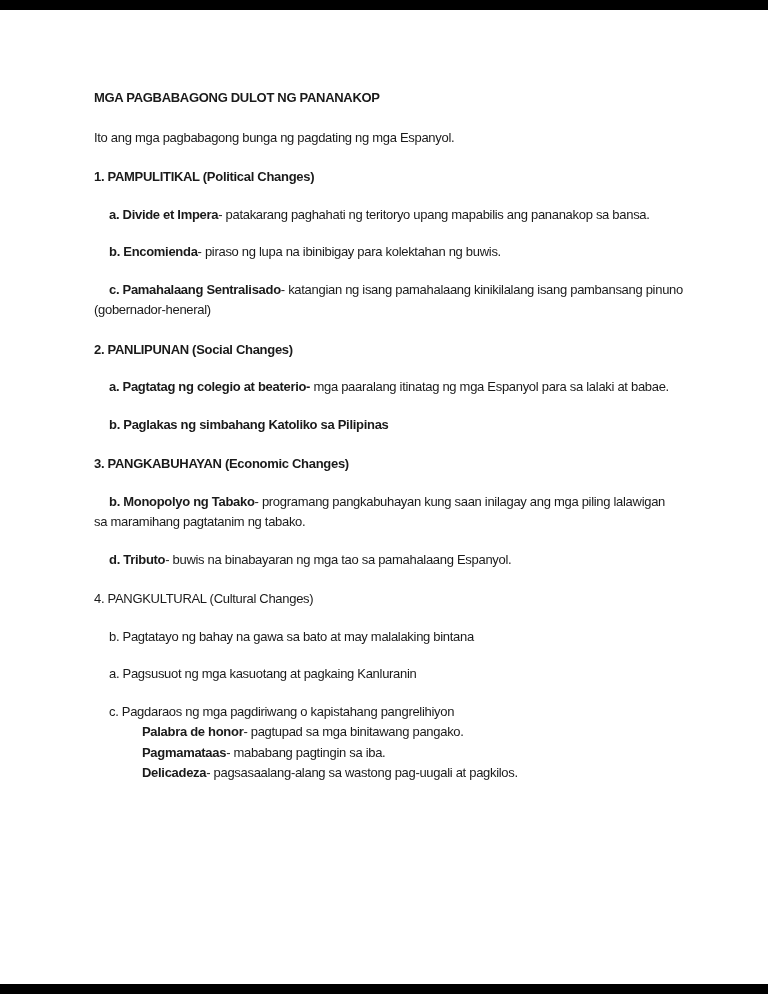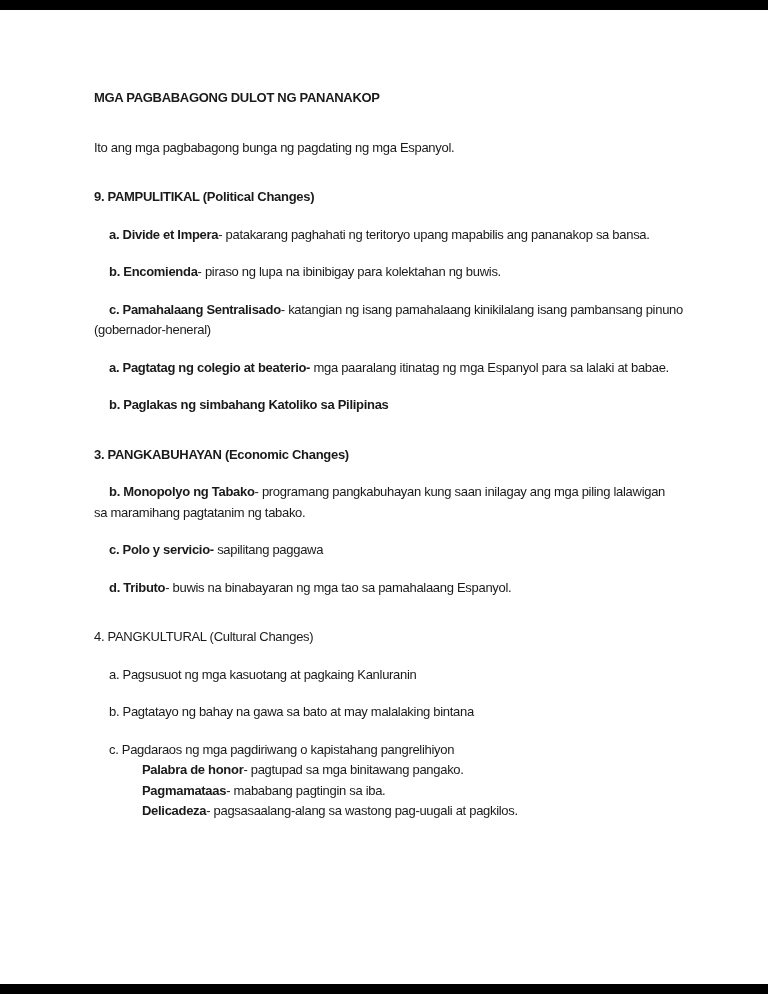--- a/index.html
+++ b/index.html
@@ -42,51 +42,51 @@
   .doc-body {
     width: 600px;
     font-size: 13px;
     letter-spacing: -0.3px;
     line-height: 20.5px;
   }
   .line {
     white-space: normal;
   }
   .line.gap {
-    margin-top: 29px;
+    margin-top: 19px;
   }
   .indent-0 { padding-left: 0; }
   .indent-1 { padding-left: 15px; margin-top: 17px; }
   .indent-2 { padding-left: 48px; }
   .bold { font-weight: bold; }
 </style>
 </head>
 <body style="color: rgb(26, 26, 26);">
 
 <div class="top-bar" style="background: rgb(0, 0, 0);"></div>
 
 <div class="page">
   <div class="doc-body">
       <div class="line indent-0"><span class="bold">MGA PAGBABAGONG DULOT NG PANANAKOP</span></div>
       <div class="line indent-0 gap"><span>Ito ang mga pagbabagong bunga ng pagdating ng mga Espanyol.</span></div>
-      <div class="line indent-0 gap"><span class="bold">9. PAMPULITIKAL (Political Changes)</span></div>
+      <div class="line indent-0 gap"><span class="bold">1. PAMPULITIKAL (Political Changes)</span></div>
       <div class="line indent-1"><span class="bold">a. Divide et Impera</span><span>- patakarang paghahati ng teritoryo upang mapabilis ang pananakop sa bansa.</span></div>
       <div class="line indent-1"><span class="bold">b. Encomienda</span><span>- piraso ng lupa na ibinibigay para kolektahan ng buwis.</span></div>
       <div class="line indent-1"><span class="bold">c. Pamahalaang Sentralisado</span><span>- katangian ng isang pamahalaang kinikilalang isang pambansang pinuno</span></div>
       <div class="line indent-0"><span>(gobernador-heneral)</span></div>
+      <div class="line indent-0 gap"><span class="bold">2. PANLIPUNAN (Social Changes)</span></div>
       <div class="line indent-1"><span class="bold">a. Pagtatag ng colegio at beaterio-</span><span> mga paaralang itinatag ng mga Espanyol para sa lalaki at babae.</span></div>
       <div class="line indent-1"><span class="bold">b. Paglakas ng simbahang Katoliko sa Pilipinas</span></div>
       <div class="line indent-0 gap"><span class="bold">3. PANGKABUHAYAN (Economic Changes)</span></div>
       <div class="line indent-1"><span class="bold">b. Monopolyo ng Tabako</span><span>- programang pangkabuhayan kung saan inilagay ang mga piling lalawigan</span></div>
       <div class="line indent-0"><span>sa maramihang pagtatanim ng tabako.</span></div>
-      <div class="line indent-1"><span class="bold">c. Polo y servicio-</span><span> sapilitang paggawa</span></div>
       <div class="line indent-1"><span class="bold">d. Tributo</span><span>- buwis na binabayaran ng mga tao sa pamahalaang Espanyol.</span></div>
       <div class="line indent-0 gap"><span>4. PANGKULTURAL (Cultural Changes)</span></div>
+      <div class="line indent-1"><span>b. Pagtatayo ng bahay na gawa sa bato at may malalaking bintana</span></div>
       <div class="line indent-1"><span>a. Pagsusuot ng mga kasuotang at pagkaing Kanluranin</span></div>
-      <div class="line indent-1"><span>b. Pagtatayo ng bahay na gawa sa bato at may malalaking bintana</span></div>
       <div class="line indent-1"><span>c. Pagdaraos ng mga pagdiriwang o kapistahang pangrelihiyon</span></div>
       <div class="line indent-2"><span class="bold">Palabra de honor</span><span>- pagtupad sa mga binitawang pangako.</span></div>
       <div class="line indent-2"><span class="bold">Pagmamataas</span><span>- mababang pagtingin sa iba.</span></div>
       <div class="line indent-2"><span class="bold">Delicadeza</span><span>- pagsasaalang-alang sa wastong pag-uugali at pagkilos.</span></div>
     </div>
 </div>
 
 <div class="bottom-bar" style="background: rgb(0, 0, 0);"></div>
 
 </body></html>

